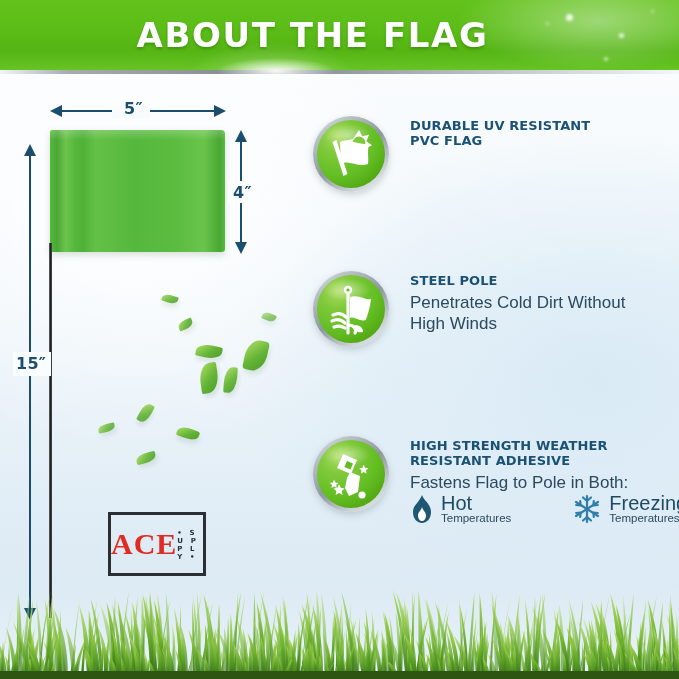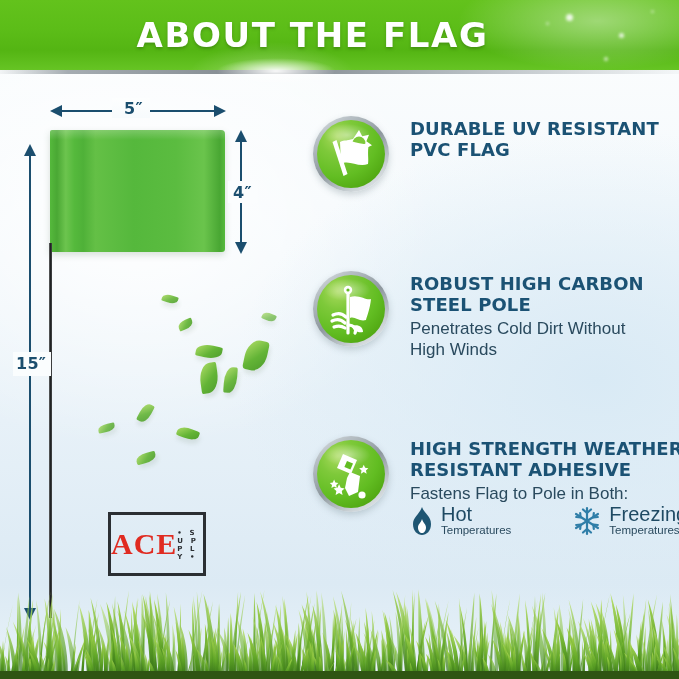--- a/index.html
+++ b/index.html
@@ -108,21 +108,21 @@
     overflow:hidden;
   }
   .badge-inner::after{
     content:"";position:absolute;left:7px;top:4px;width:46px;height:22px;border-radius:50%;
     background:radial-gradient(ellipse at center, rgba(255,255,255,.42) 0%, rgba(255,255,255,0) 72%);
   }
   .badge svg{position:absolute;left:4px;top:4px;width:68px;height:68px;}
 
   .ftext{margin-left:21px;padding-top:3px;}
   .ftitle{
-    color:#1b5274;font-weight:bold;font-size:18px;line-height:1.14;
+    color:#1b5274;font-weight:bold;font-size:13px;line-height:1.14;
     font-family:"DejaVu Sans", sans-serif;letter-spacing:.1px;
   }
   .fdesc{
     color:#2a4a5e;font-size:17px;line-height:1.25;margin-top:3px;
     font-family:"Liberation Sans", sans-serif;
   }
   .temp-row{display:flex;align-items:center;gap:31px;}
   .temp-item{display:flex;align-items:center;}
   .temp-item + .temp-item{margin-left:30px;}
   .temp-text{margin-left:7px;line-height:1.03;}
@@ -223,21 +223,20 @@
           <path d="M31 50 C37 50, 40 54, 38 58"></path>
         </g>
         <circle cx="31" cy="15" r="4.2" fill="#ffffff"></circle>
         <circle cx="31" cy="15" r="1.6" fill="#62bd22"></circle>
         <path d="M33 22 C42 19, 50 26, 54 24 C53 34, 50 41, 49 45 C42 47, 38 41, 33 43 Z" fill="#ffffff"></path>
         <path d="M35 51 C41 49, 46 52, 46 57 C41 58, 36 56, 35 51 Z" fill="#ffffff"></path>
       </svg>
     </div>
     <div class="ftext">
       <div class="ftitle">
-        <div>ROBUST HIGH CARBON</div>
         <div>STEEL POLE</div>
       </div>
       <div class="fdesc">
         <div>Penetrates Cold Dirt Without</div>
         <div>High Winds</div>
       </div>
     </div>
   </div>
 
   <div class="feature" style="left:313px;top:436px;">

